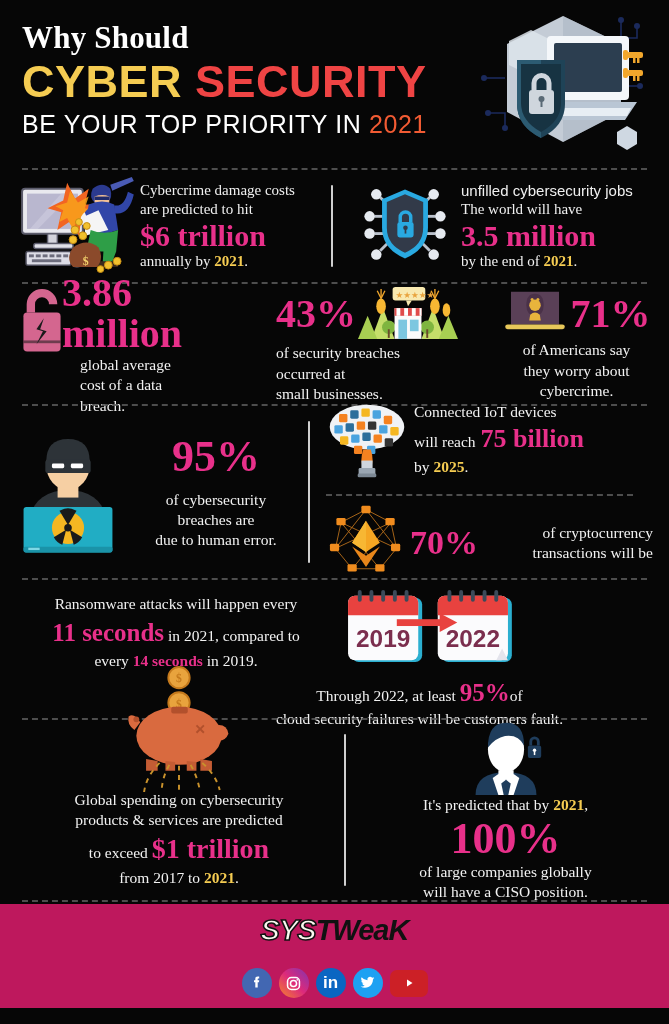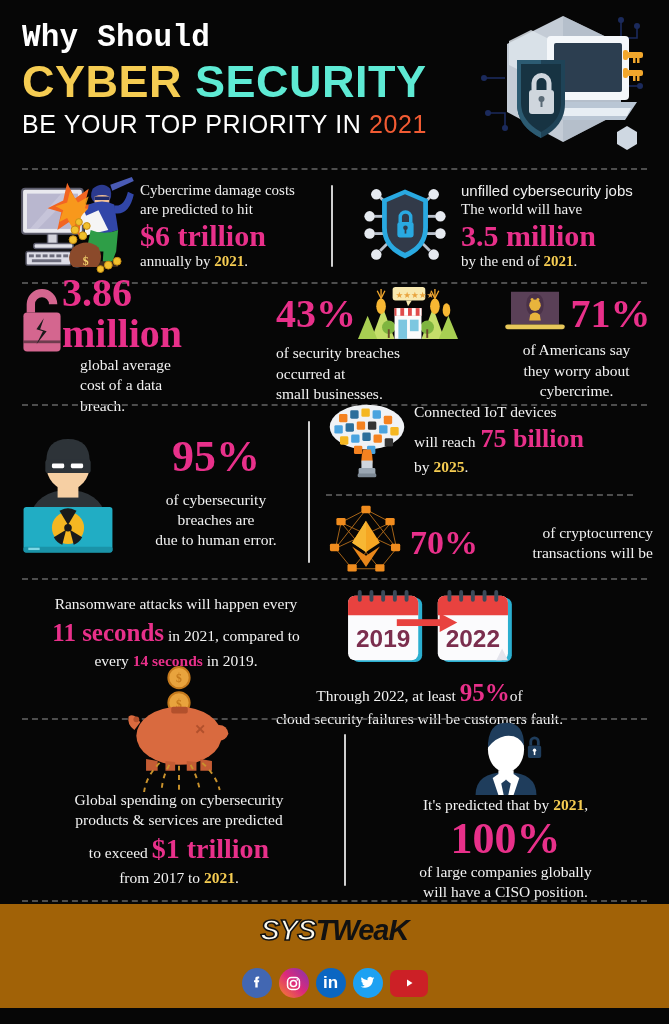--- a/index.html
+++ b/index.html
@@ -13,26 +13,26 @@
   
   .dash{height:0;border-top:2px dashed #5a5a5a;opacity:.85;}
   .vline{width:2px;background:#cfcfcf;border-radius:2px;}
   .pink{color:#E8308A;}
   .gold{color:#F5CC52;}
   .sans{font-family:"Liberation Sans", sans-serif;}
 
   
   .hero{position:relative;height:168px;}
   .hero-text{position:absolute;left:22px;top:22px;}
-  .t1{font-family:Liberation Mono, monospace;font-weight:bold;color:#fff;
+  .t1{font-family:Liberation Serif, serif;font-weight:bold;color:#fff;
       font-size:31px;letter-spacing:.2px;line-height:1;}
   .t2{font-family:"Liberation Sans",sans-serif;font-weight:bold;
       font-size:45px;line-height:1.12;letter-spacing:.5px;margin-top:4px;}
   .t2 .c1{color:#F5CC52;}
-  .t2 .c2{color:#5eead4;}
+  .t2 .c2{color:#ef4444;}
   .t3{font-family:"Liberation Sans",sans-serif;font-weight:normal;color:#fff;
       font-size:25px;letter-spacing:.6px;margin-top:3px;}
   .t3 .yr{color:#F15B33;}
   .hero-art{position:absolute;right:18px;top:8px;width:180px;height:150px;}
 
   
   .row{position:relative;}
   .sep{margin:0 22px;}
 
   .stat{color:#f2f2f2;font-size:15.5px;line-height:1.32;}
@@ -59,21 +59,21 @@
 
   
   .r4{height:138px;padding:6px 16px 0;box-sizing:border-box;position:relative;}
 
   
   .r5{height:180px;display:flex;padding:0 14px;box-sizing:border-box;align-items:center;}
   .r5L{width:330px;position:relative;text-align:center;}
   .r5R{flex:1;text-align:center;position:relative;padding-left:10px;}
 
   
-  .footer{position:absolute;left:0;right:0;bottom:16px;height:104px;background:#a16207;
+  .footer{position:absolute;left:0;right:0;bottom:16px;height:104px;background:#be185d;
           display:flex;flex-direction:column;align-items:center;justify-content:center;gap:21px;}
   .logo{font-family:"Liberation Sans",sans-serif;font-style:italic;font-weight:bold;
         font-size:29px;letter-spacing:-1px;color:#111;}
   .logo .sys{color:#FAF9F0;-webkit-text-stroke:1.6px #111;}
   .socials{display:flex;gap:7px;align-items:center;}
   .soc{width:30px;height:30px;border-radius:50%;display:flex;align-items:center;justify-content:center;
        color:#fff;font-family:"Liberation Sans",sans-serif;font-weight:bold;font-size:16px;}
   .soc.yt{width:38px;height:27px;border-radius:7px;}
 </style>
 </head>

